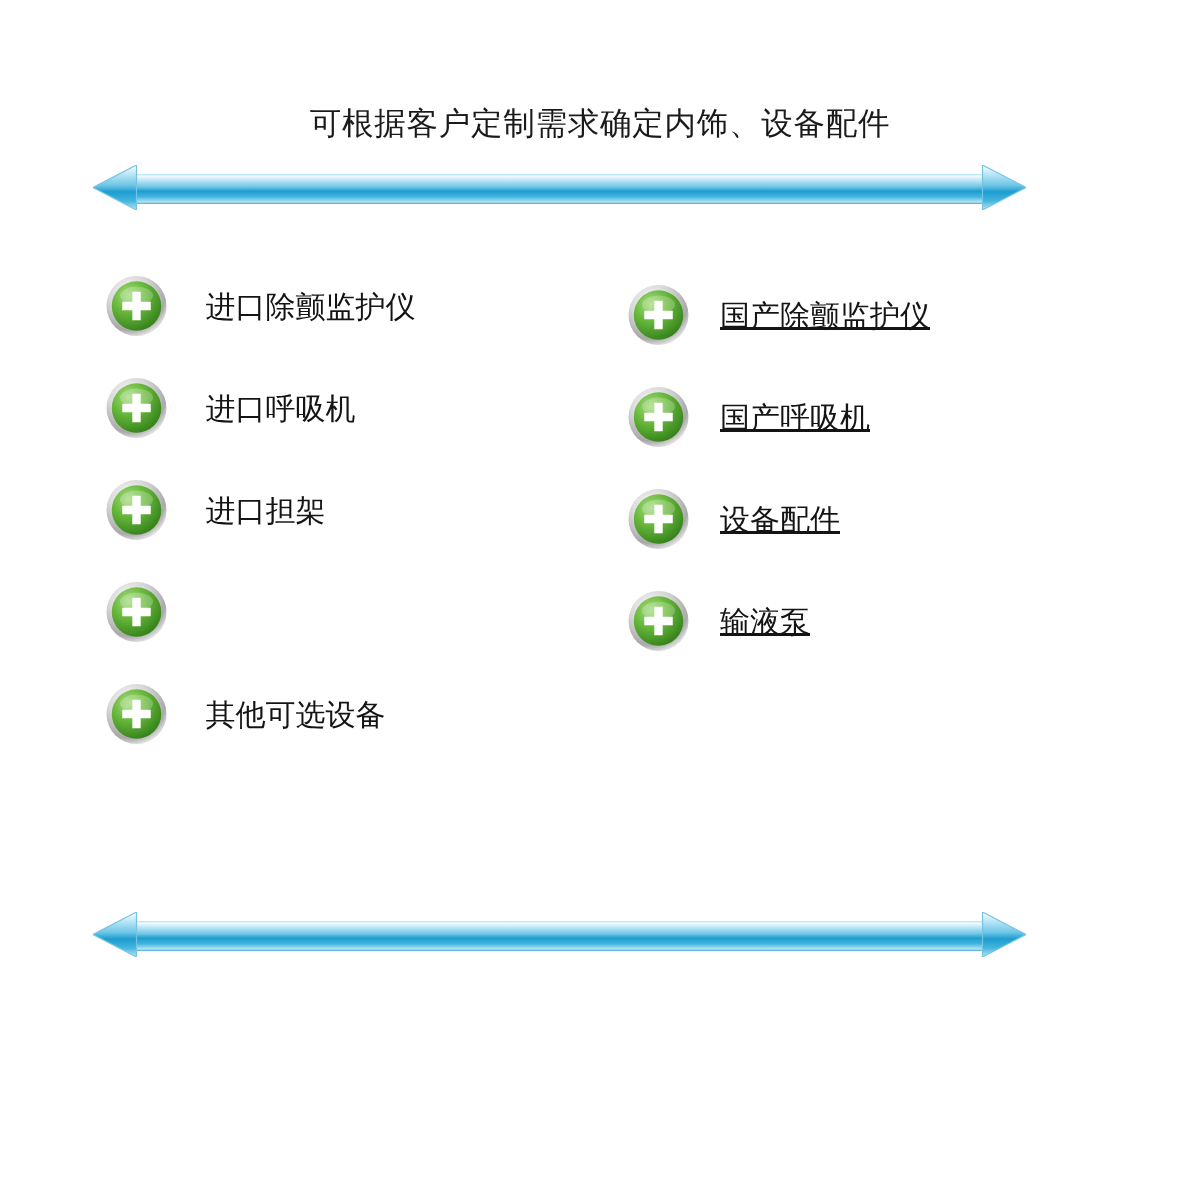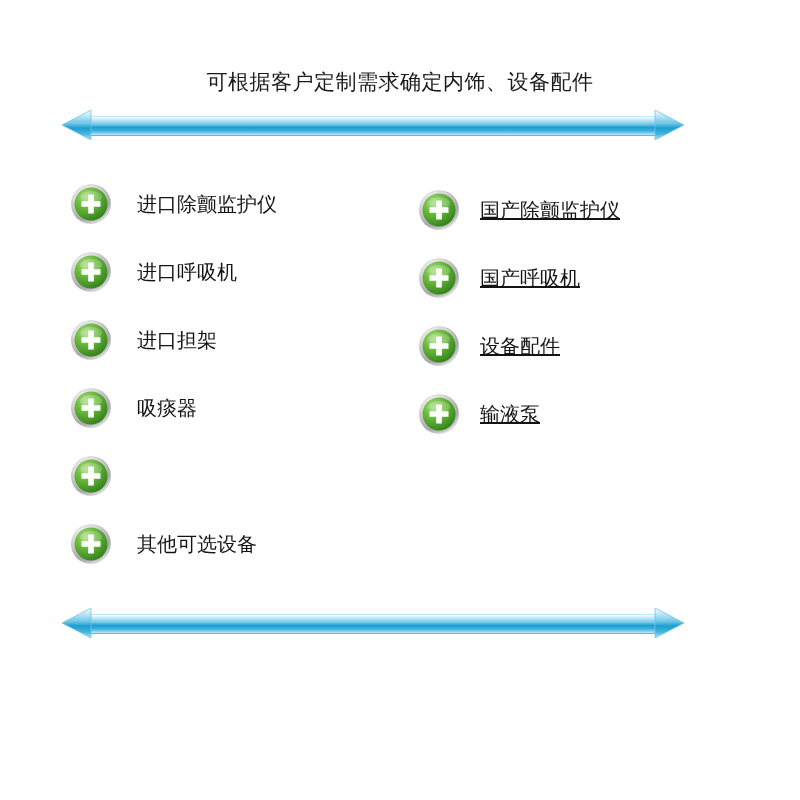--- a/index.html
+++ b/index.html
@@ -173,31 +173,20 @@
         <svg width="42" height="42" viewBox="0 0 42 42">
           <circle cx="21" cy="21" r="20" fill="url(#bgOuter)"></circle>
           <circle cx="21" cy="21" r="16.5" fill="url(#bgGreen)"></circle>
           <path d="M18.2 11.5h5.6v6.7h6.7v5.6h-6.7v6.7h-5.6v-6.7h-6.7v-5.6h6.7z" fill="#ffffff"></path>
           <ellipse cx="21" cy="14" rx="11" ry="6" fill="#ffffff" opacity="0.22"></ellipse>
         </svg>
       </span>
       <span class="item-label">进口担架</span>
     </div>
 
-    <div class="item">
-      <span class="bullet">
-        <svg width="42" height="42" viewBox="0 0 42 42">
-          <circle cx="21" cy="21" r="20" fill="url(#bgOuter)"></circle>
-          <circle cx="21" cy="21" r="16.5" fill="url(#bgGreen)"></circle>
-          <path d="M18.2 11.5h5.6v6.7h6.7v5.6h-6.7v6.7h-5.6v-6.7h-6.7v-5.6h6.7z" fill="#ffffff"></path>
-          <ellipse cx="21" cy="14" rx="11" ry="6" fill="#ffffff" opacity="0.22"></ellipse>
-        </svg>
-      </span>
-      <span class="item-label">吸痰器</span>
-    </div>
 
     <div class="item">
       <span class="bullet">
         <svg width="42" height="42" viewBox="0 0 42 42">
           <circle cx="21" cy="21" r="20" fill="url(#bgOuter)"></circle>
           <circle cx="21" cy="21" r="16.5" fill="url(#bgGreen)"></circle>
           <path d="M18.2 11.5h5.6v6.7h6.7v5.6h-6.7v6.7h-5.6v-6.7h-6.7v-5.6h6.7z" fill="#ffffff"></path>
           <ellipse cx="21" cy="14" rx="11" ry="6" fill="#ffffff" opacity="0.22"></ellipse>
         </svg>
       </span>

